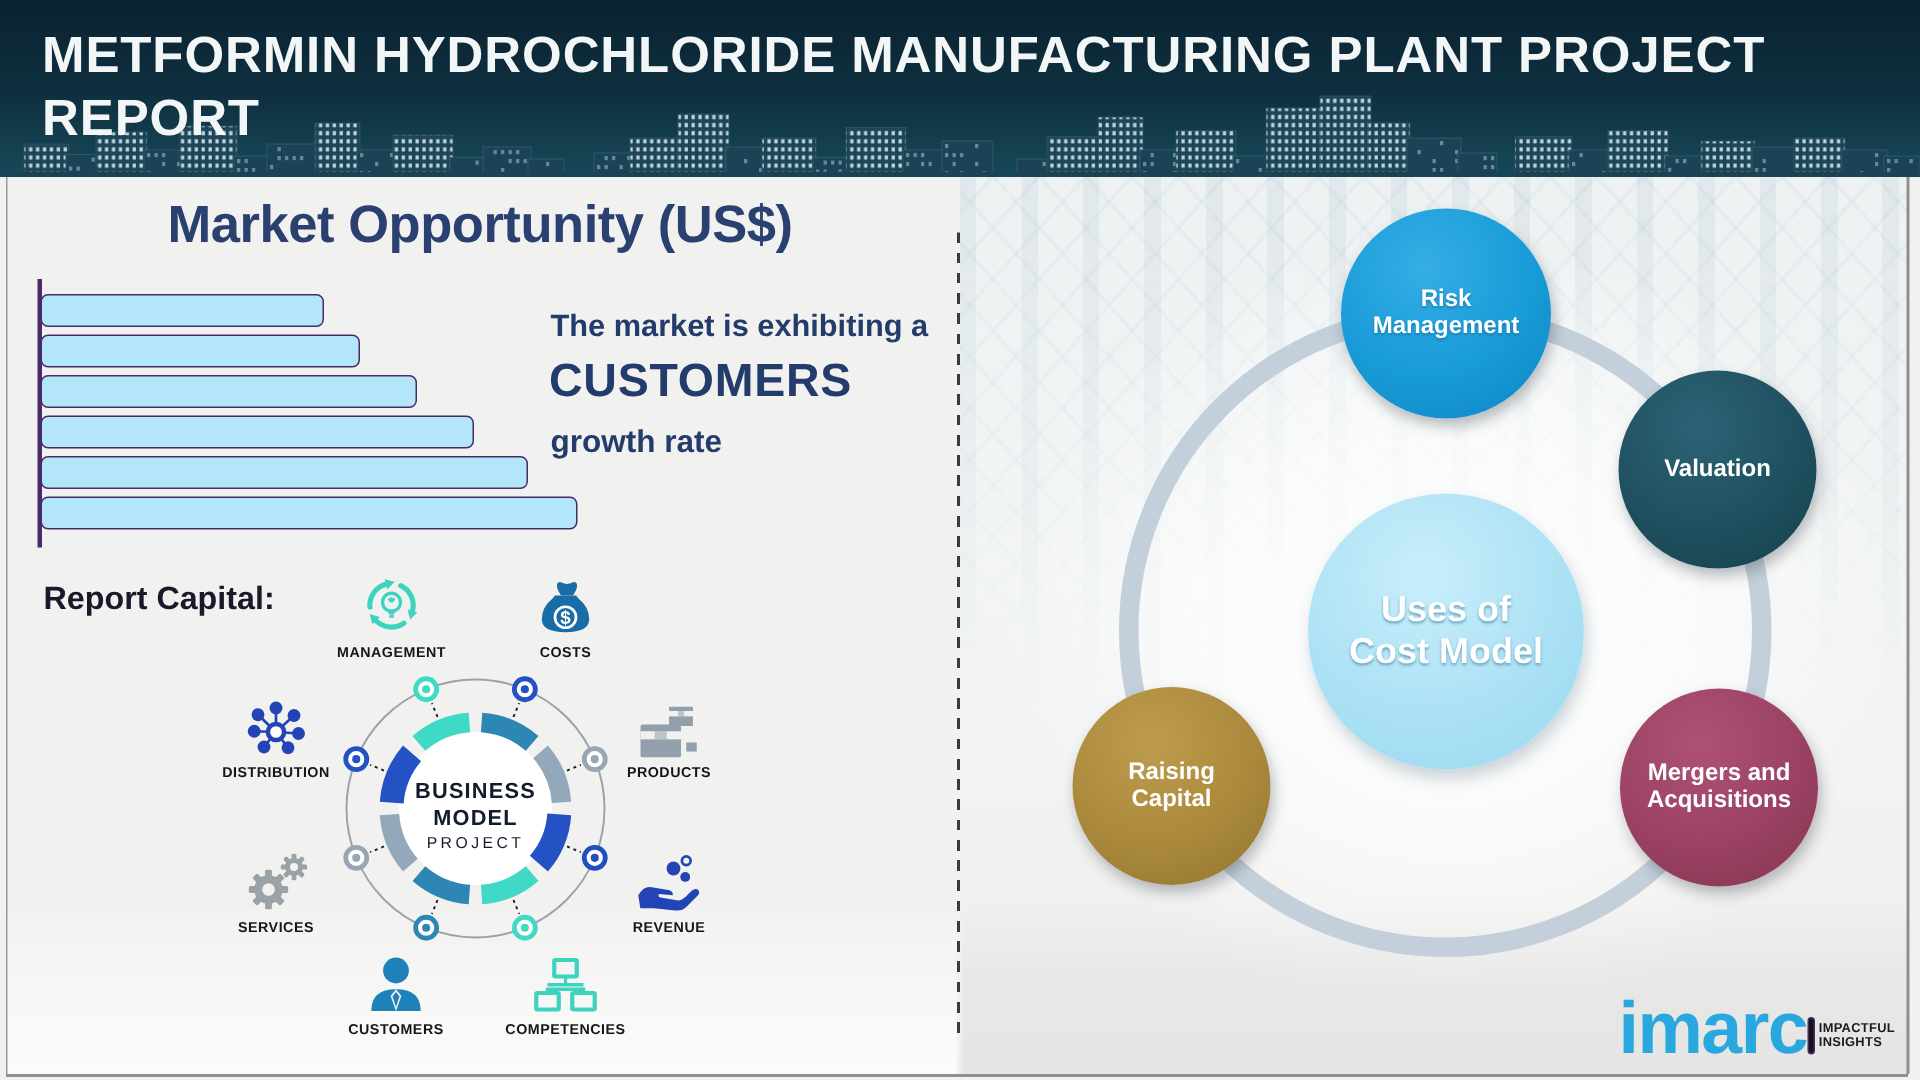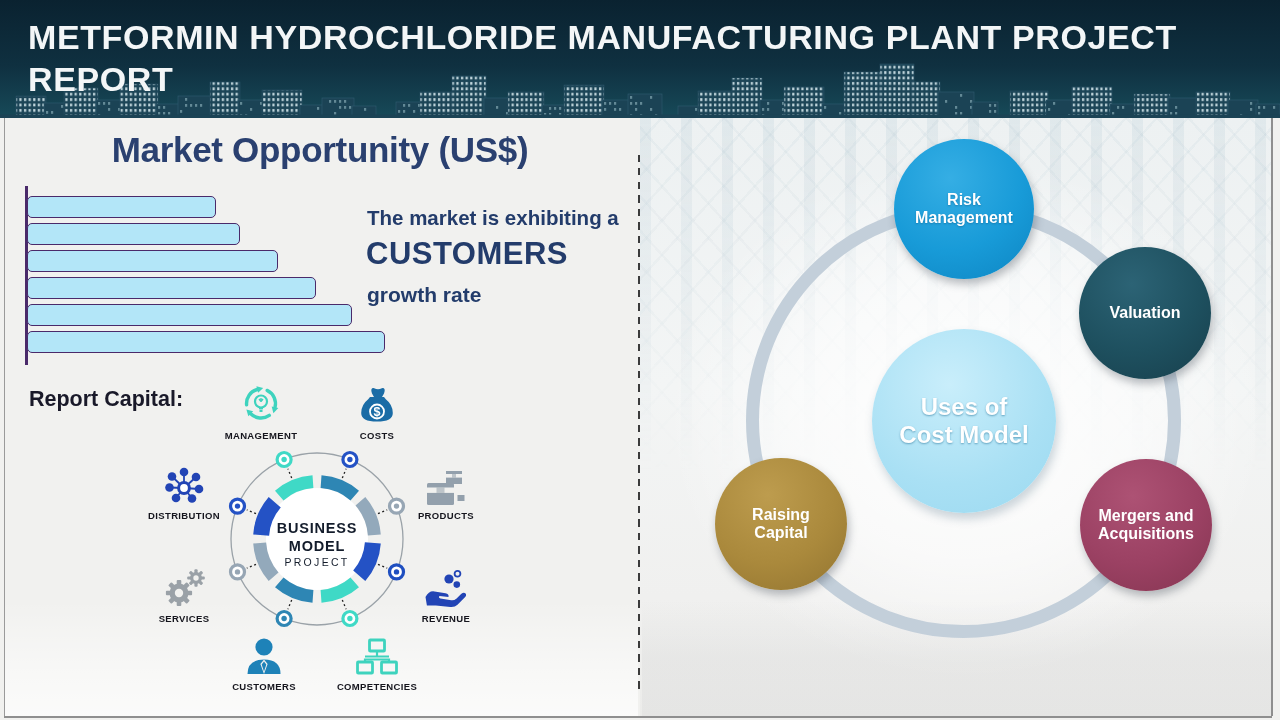--- a/index.html
+++ b/index.html
@@ -423,13 +423,18 @@
   <div class="bubble" id="cval">
       <div class="t">Valuation</div>
     </div>
   <div class="bubble" id="cmer">
       <div class="t">Mergers and<br>Acquisitions</div>
     </div>
   <div class="bubble" id="crai">
       <div class="t">Raising<br>Capital</div>
     </div>
 
+  <div id="imarc">
+    <div class="word">imarc</div>
+    <div class="bar"></div>
+    <div class="tag">IMPACTFUL<br>INSIGHTS</div>
+  </div>
 </div>
 
 </body></html>

